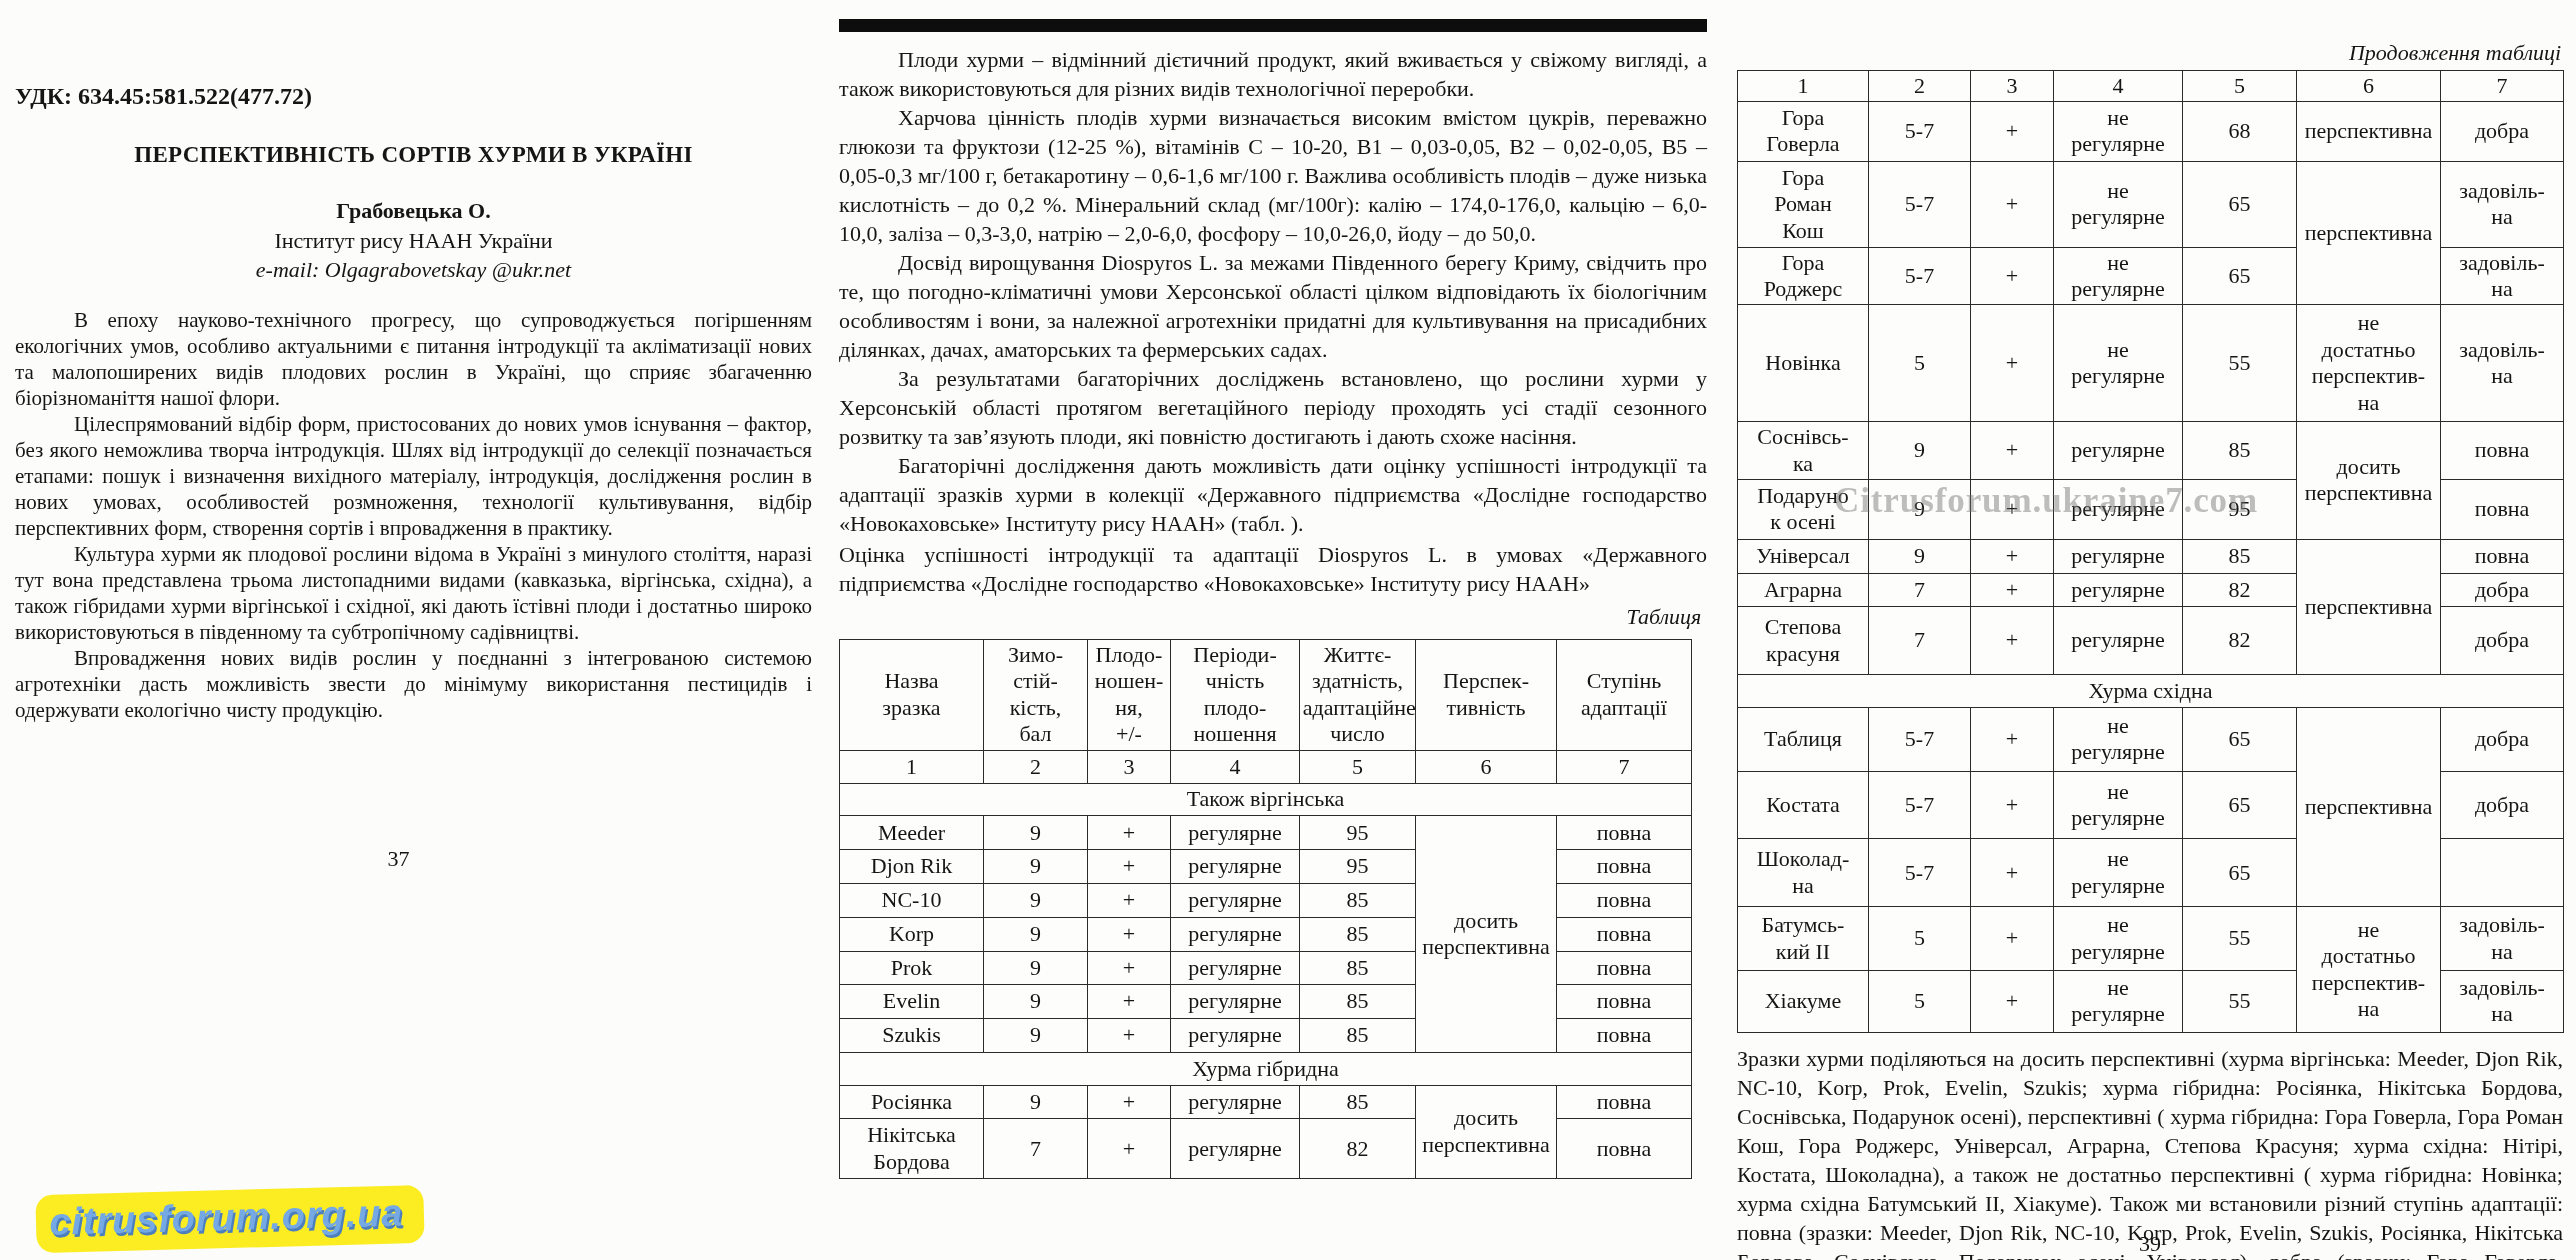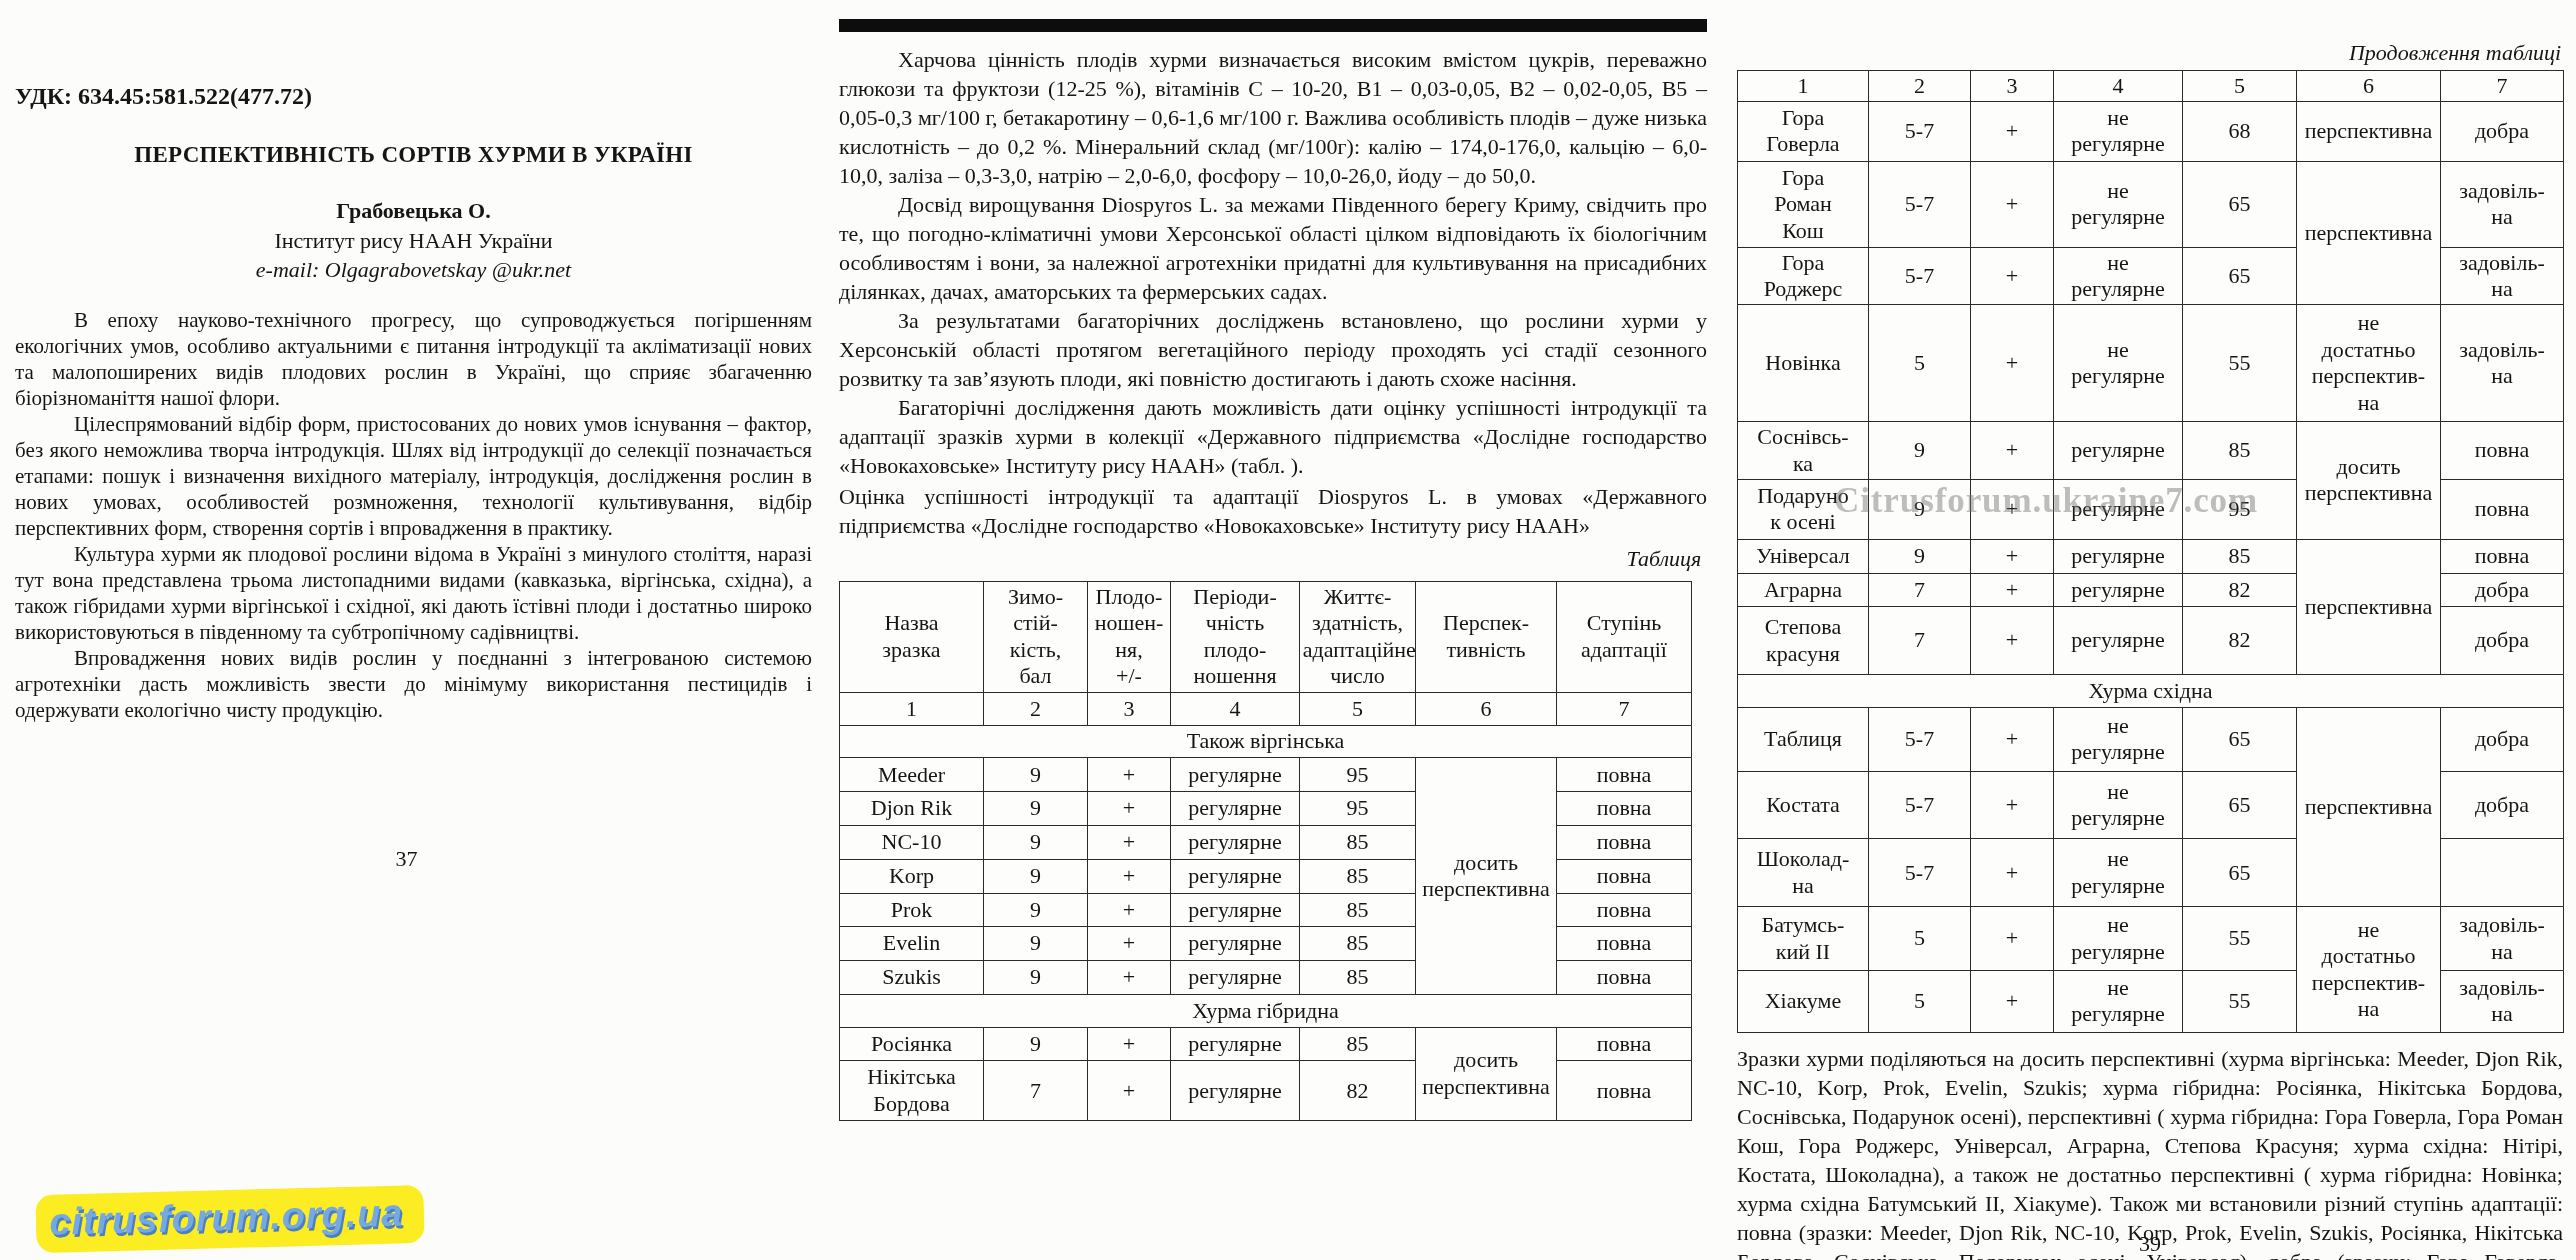--- a/index.html
+++ b/index.html
@@ -13,21 +13,21 @@
   
   #left-col{left:15px;width:797px;}
   #udk{margin-top:83px;font-size:24px;font-weight:bold;}
   #article-title{margin:32px 0 0 0;font-size:23px;font-weight:bold;text-align:center;letter-spacing:0.3px;}
   #author{margin-top:30px;font-size:22px;font-weight:bold;text-align:center;}
   #affiliation{margin-top:3.8px;font-size:22px;text-align:center;}
   #email{margin-top:2.8px;font-size:22px;font-style:italic;text-align:center;}
   .bodytext{font-size:21px;line-height:26px;text-align:justify;}
   #left-paragraphs{margin-top:24.6px;}
   .bodytext p{margin:0;text-indent:59px;}
-  #page-num-37{position:absolute;left:8px;top:846px;width:797px;text-align:center;font-size:22px;}
+  #page-num-37{position:absolute;left:0;top:846px;width:797px;text-align:center;font-size:22px;}
   #wm-left{
     position:absolute;left:36px;top:1190px;
     font-family:"Liberation Sans","DejaVu Sans",sans-serif;
     font-size:38px;font-weight:bold;font-style:italic;
     color:#74a9e3;background:#fbed22;
     padding:5.7px 21px 9.5px 13.3px;border-radius:17px;
     transform:rotate(-1.5deg);
     text-shadow:1.9px 2.8px 0 #4d7fbe;
     letter-spacing:0.9px;
   }
@@ -76,20 +76,21 @@
       <p>Культура хурми як плодової рослини відома в Україні з минулого століття, наразі тут вона представлена трьома листопадними видами (кавказька, віргінська, східна), а також гібридами хурми віргінської і східної, які дають їстівні плоди і достатньо широко використовуються в південному та субтропічному садівництві.</p>
       <p>Впровадження нових видів рослин у поєднанні з інтегрованою системою агротехніки дасть можливість звести до мінімуму використання пестицидів і одержувати екологічно чисту продукцію.</p>
     </div>
 </div>
 <div id="page-num-37">37</div>
 <div id="wm-left">citrusforum.org.ua</div>
 
 <div class="col" id="mid-col">
   <div id="mid-rule"></div>
   <div id="mid-paragraphs" class="bodytext">
+      <p>Плоди хурми – відмінний дієтичний продукт, який вживається у свіжому вигляді, а також використовуються для різних видів технологічної переробки.</p>
       <p>Харчова цінність плодів хурми визначається високим вмістом цукрів, переважно глюкози та фруктози (12-25 %), вітамінів С – 10-20, В1 – 0,03-0,05, В2 – 0,02-0,05, В5 – 0,05-0,3 мг/100 г, бетакаротину – 0,6-1,6 мг/100 г.  Важлива особливість плодів – дуже низька кислотність – до 0,2 %. Мінеральний склад (мг/100г): калію – 174,0-176,0, кальцію – 6,0-10,0, заліза – 0,3-3,0, натрію – 2,0-6,0, фосфору – 10,0-26,0, йоду – до 50,0.</p>
       <p>Досвід вирощування Diospyros L. за межами Південного берегу Криму, свідчить про те, що погодно-кліматичні умови Херсонської області цілком відповідають їх біологічним особливостям і вони, за належної агротехніки придатні для культивування на присадибних ділянках, дачах, аматорських та фермерських садах.</p>
       <p>За результатами багаторічних досліджень встановлено, що рослини хурми у Херсонській області протягом вегетаційного періоду проходять усі стадії сезонного розвитку та зав’язують плоди, які повністю достигають і дають схоже насіння.</p>
       <p>Багаторічні дослідження дають можливість дати  оцінку успішності інтродукції та адаптації зразків хурми в колекції «Державного підприємства «Дослідне господарство «Новокаховське» Інституту рису НААН» (табл. ).</p>
     </div>
   <div id="table-caption">Оцінка успішності інтродукції та адаптації Diospyros L. в умовах «Державного підприємства «Дослідне господарство «Новокаховське» Інституту рису НААН»</div>
   <div id="table-label">Таблиця</div>
   <div id="mid-table-wrap">
       <table class="grid">
         <colgroup>

